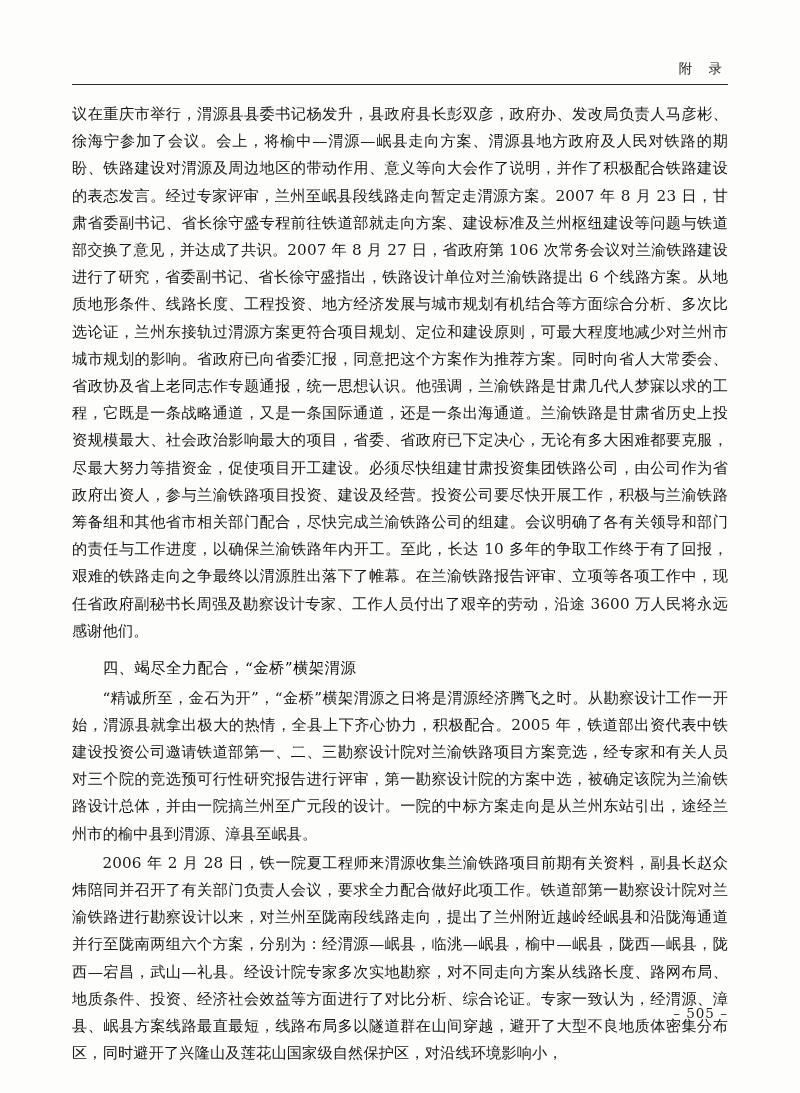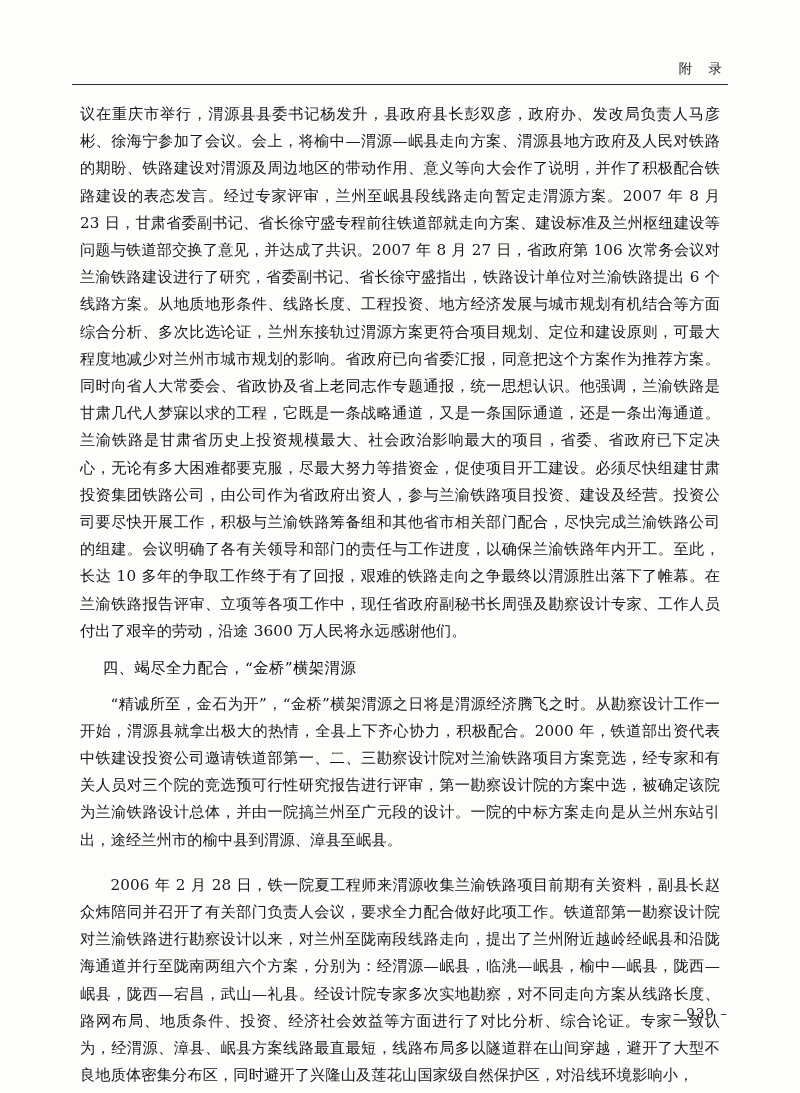--- a/index.html
+++ b/index.html
@@ -36,21 +36,21 @@
     color: #1d1d1d;
     font-family: "DejaVu Serif", "Liberation Serif", serif;
   }
   .rule {
     border: none;
     border-top: 1px solid #2b2b2b;
     margin: 0 0 16px 0;
     height: 0;
   }
   p.body-text {
-    margin: 8px;
+    margin: 0;
     font-size: 15.2px;
     line-height: 1.79;
     text-align: justify;
     text-justify: inter-ideograph;
     letter-spacing: 0.15px;
     color: #171717;
   }
   p.indent {
     text-indent: 2em;
   }
@@ -84,25 +84,25 @@
 
     <div class="header">
       <span>附 录</span>
     </div>
     <hr class="rule">
 
     <p class="body-text">议在重庆市举行，渭源县县委书记杨发升，县政府县长彭双彦，政府办、发改局负责人马彦彬、徐海宁参加了会议。会上，将榆中—渭源—岷县走向方案、渭源县地方政府及人民对铁路的期盼、铁路建设对渭源及周边地区的带动作用、意义等向大会作了说明，并作了积极配合铁路建设的表态发言。经过专家评审，兰州至岷县段线路走向暂定走渭源方案。2007 年 8 月 23 日，甘肃省委副书记、省长徐守盛专程前往铁道部就走向方案、建设标准及兰州枢纽建设等问题与铁道部交换了意见，并达成了共识。2007 年 8 月 27 日，省政府第 106 次常务会议对兰渝铁路建设进行了研究，省委副书记、省长徐守盛指出，铁路设计单位对兰渝铁路提出 6 个线路方案。从地质地形条件、线路长度、工程投资、地方经济发展与城市规划有机结合等方面综合分析、多次比选论证，兰州东接轨过渭源方案更符合项目规划、定位和建设原则，可最大程度地减少对兰州市城市规划的影响。省政府已向省委汇报，同意把这个方案作为推荐方案。同时向省人大常委会、省政协及省上老同志作专题通报，统一思想认识。他强调，兰渝铁路是甘肃几代人梦寐以求的工程，它既是一条战略通道，又是一条国际通道，还是一条出海通道。兰渝铁路是甘肃省历史上投资规模最大、社会政治影响最大的项目，省委、省政府已下定决心，无论有多大困难都要克服，尽最大努力等措资金，促使项目开工建设。必须尽快组建甘肃投资集团铁路公司，由公司作为省政府出资人，参与兰渝铁路项目投资、建设及经营。投资公司要尽快开展工作，积极与兰渝铁路筹备组和其他省市相关部门配合，尽快完成兰渝铁路公司的组建。会议明确了各有关领导和部门的责任与工作进度，以确保兰渝铁路年内开工。至此，长达 10 多年的争取工作终于有了回报，艰难的铁路走向之争最终以渭源胜出落下了帷幕。在兰渝铁路报告评审、立项等各项工作中，现任省政府副秘书长周强及勘察设计专家、工作人员付出了艰辛的劳动，沿途 3600 万人民将永远感谢他们。</p>
 
     <h2 class="section-heading">四、竭尽全力配合，“金桥”横架渭源</h2>
 
-    <p class="body-text indent">“精诚所至，金石为开”，“金桥”横架渭源之日将是渭源经济腾飞之时。从勘察设计工作一开始，渭源县就拿出极大的热情，全县上下齐心协力，积极配合。2000 年，铁道部出资代表中铁建设投资公司邀请铁道部第一、二、三勘察设计院对兰渝铁路项目方案竞选，经专家和有关人员对三个院的竞选预可行性研究报告进行评审，第一勘察设计院的方案中选，被确定该院为兰渝铁路设计总体，并由一院搞兰州至广元段的设计。一院的中标方案走向是从兰州东站引出，途经兰州市的榆中县到渭源、漳县至岷县。</p>
+    <p class="body-text indent">“精诚所至，金石为开”，“金桥”横架渭源之日将是渭源经济腾飞之时。从勘察设计工作一开始，渭源县就拿出极大的热情，全县上下齐心协力，积极配合。2005 年，铁道部出资代表中铁建设投资公司邀请铁道部第一、二、三勘察设计院对兰渝铁路项目方案竞选，经专家和有关人员对三个院的竞选预可行性研究报告进行评审，第一勘察设计院的方案中选，被确定该院为兰渝铁路设计总体，并由一院搞兰州至广元段的设计。一院的中标方案走向是从兰州东站引出，途经兰州市的榆中县到渭源、漳县至岷县。</p>
 
     <div class="spacer-sm"></div>
 
     <p class="body-text indent">2006 年 2 月 28 日，铁一院夏工程师来渭源收集兰渝铁路项目前期有关资料，副县长赵众炜陪同并召开了有关部门负责人会议，要求全力配合做好此项工作。铁道部第一勘察设计院对兰渝铁路进行勘察设计以来，对兰州至陇南段线路走向，提出了兰州附近越岭经岷县和沿陇海通道并行至陇南两组六个方案，分别为：经渭源—岷县，临洮—岷县，榆中—岷县，陇西—岷县，陇西—宕昌，武山—礼县。经设计院专家多次实地勘察，对不同走向方案从线路长度、路网布局、地质条件、投资、经济社会效益等方面进行了对比分析、综合论证。专家一致认为，经渭源、漳县、岷县方案线路最直最短，线路布局多以隧道群在山间穿越，避开了大型不良地质体密集分布区，同时避开了兴隆山及莲花山国家级自然保护区，对沿线环境影响小，</p>
 
   </div>
 
   <div class="footer">
-    <span>– 939 –</span>
+    <span>– 505 –</span>
   </div>
 
 </div>
 
 </body></html>

